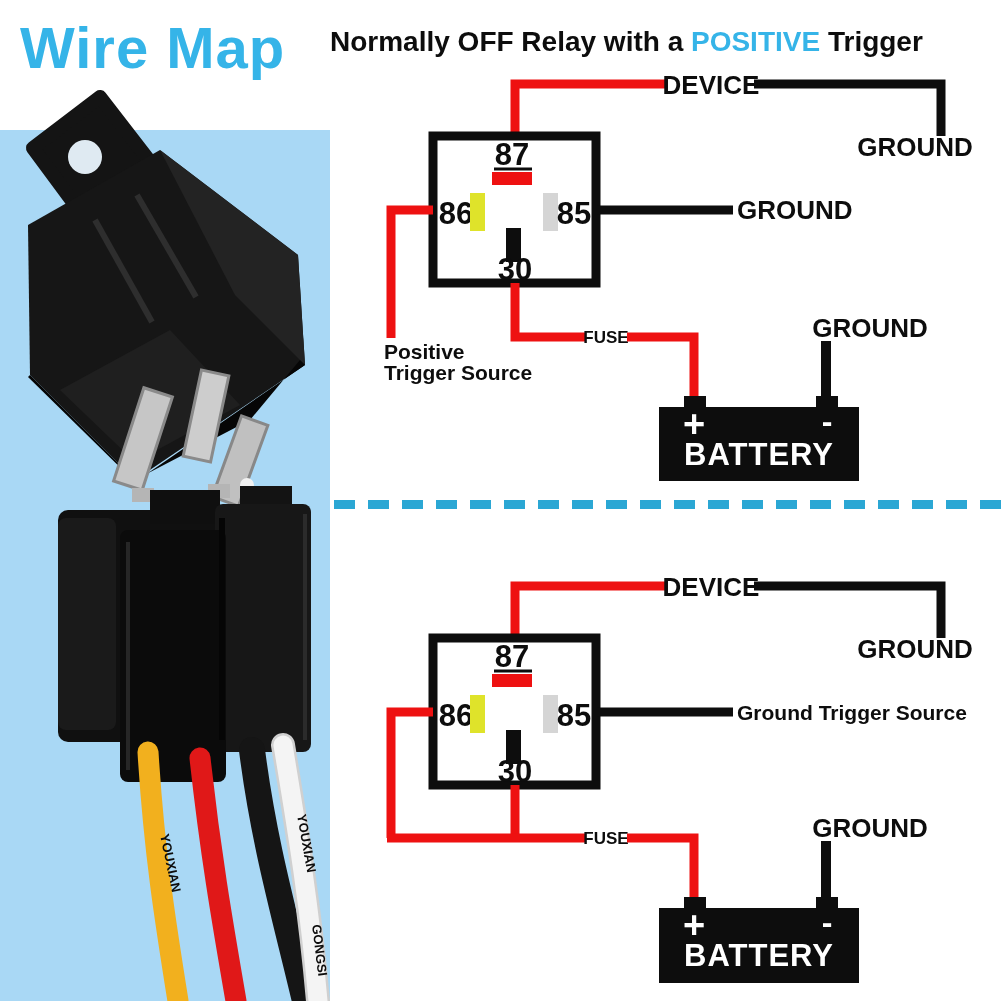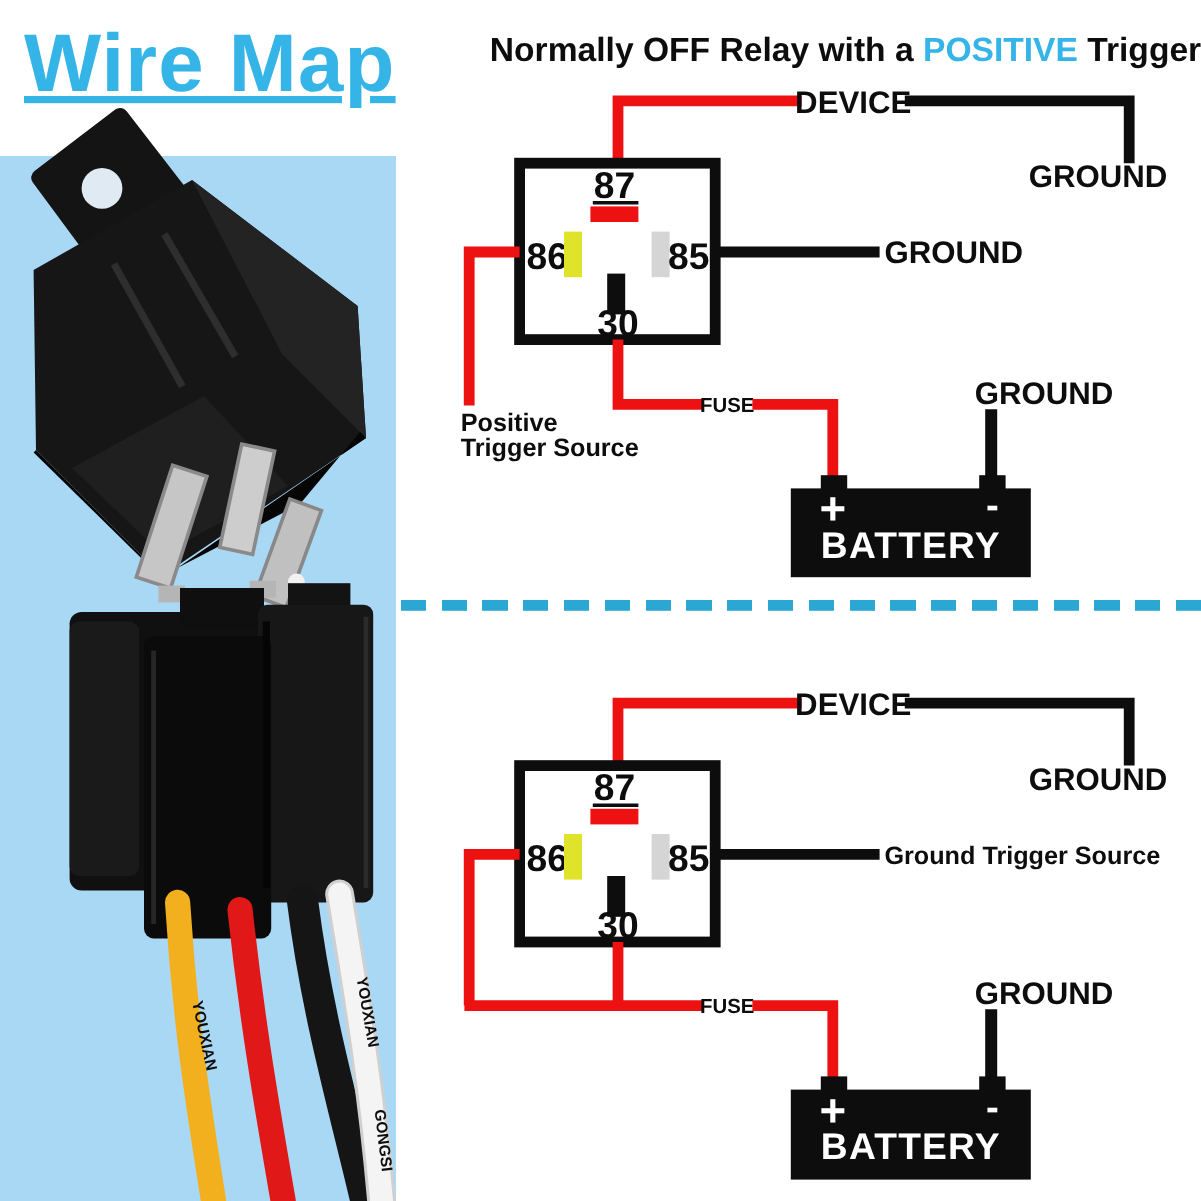--- a/index.html
+++ b/index.html
@@ -1,21 +1,21 @@
 <!DOCTYPE html>
 <html><head>
 <meta charset="utf-8">
 <style>
   html,body{margin:0;padding:0;background:#ffffff;}
   .stage{position:relative;width:1001px;height:1001px;background:#ffffff;overflow:hidden;
          font-family:"Liberation Sans",sans-serif;}
   .photo-bg{position:absolute;left:0;top:130px;width:330px;height:871px;background:#a9d8f5;}
   .wire-map-title{position:absolute;left:20px;top:14px;width:310px;
-         font-size:68px;font-weight:900;letter-spacing:1px;color:#35b4e8;text-decoration:underline;}
-  .diag-title{position:absolute;left:330px;width:671px;text-align:right;
+         font-size:58px;font-weight:900;letter-spacing:1px;color:#35b4e8;}
+  .diag-title{position:absolute;left:330px;width:671px;text-align:left;
          font-size:28px;font-weight:900;color:#0d0d0d;white-space:nowrap;}
   .diag-title .hl{color:#35b4e8;}
   .t1{top:26px;}
   .t2{top:535px;}
   .sep{position:absolute;left:334px;top:500px;width:667px;height:9px;
        background:repeating-linear-gradient(90deg,#2ba7d4 0 21px,transparent 21px 34px);}
   .dsvg{position:absolute;overflow:visible;}
   svg text{font-family:"Liberation Sans",sans-serif;font-weight:900;fill:#0d0d0d;}
   .lbl{font-size:26px;}
   .pin{font-size:31px;}

